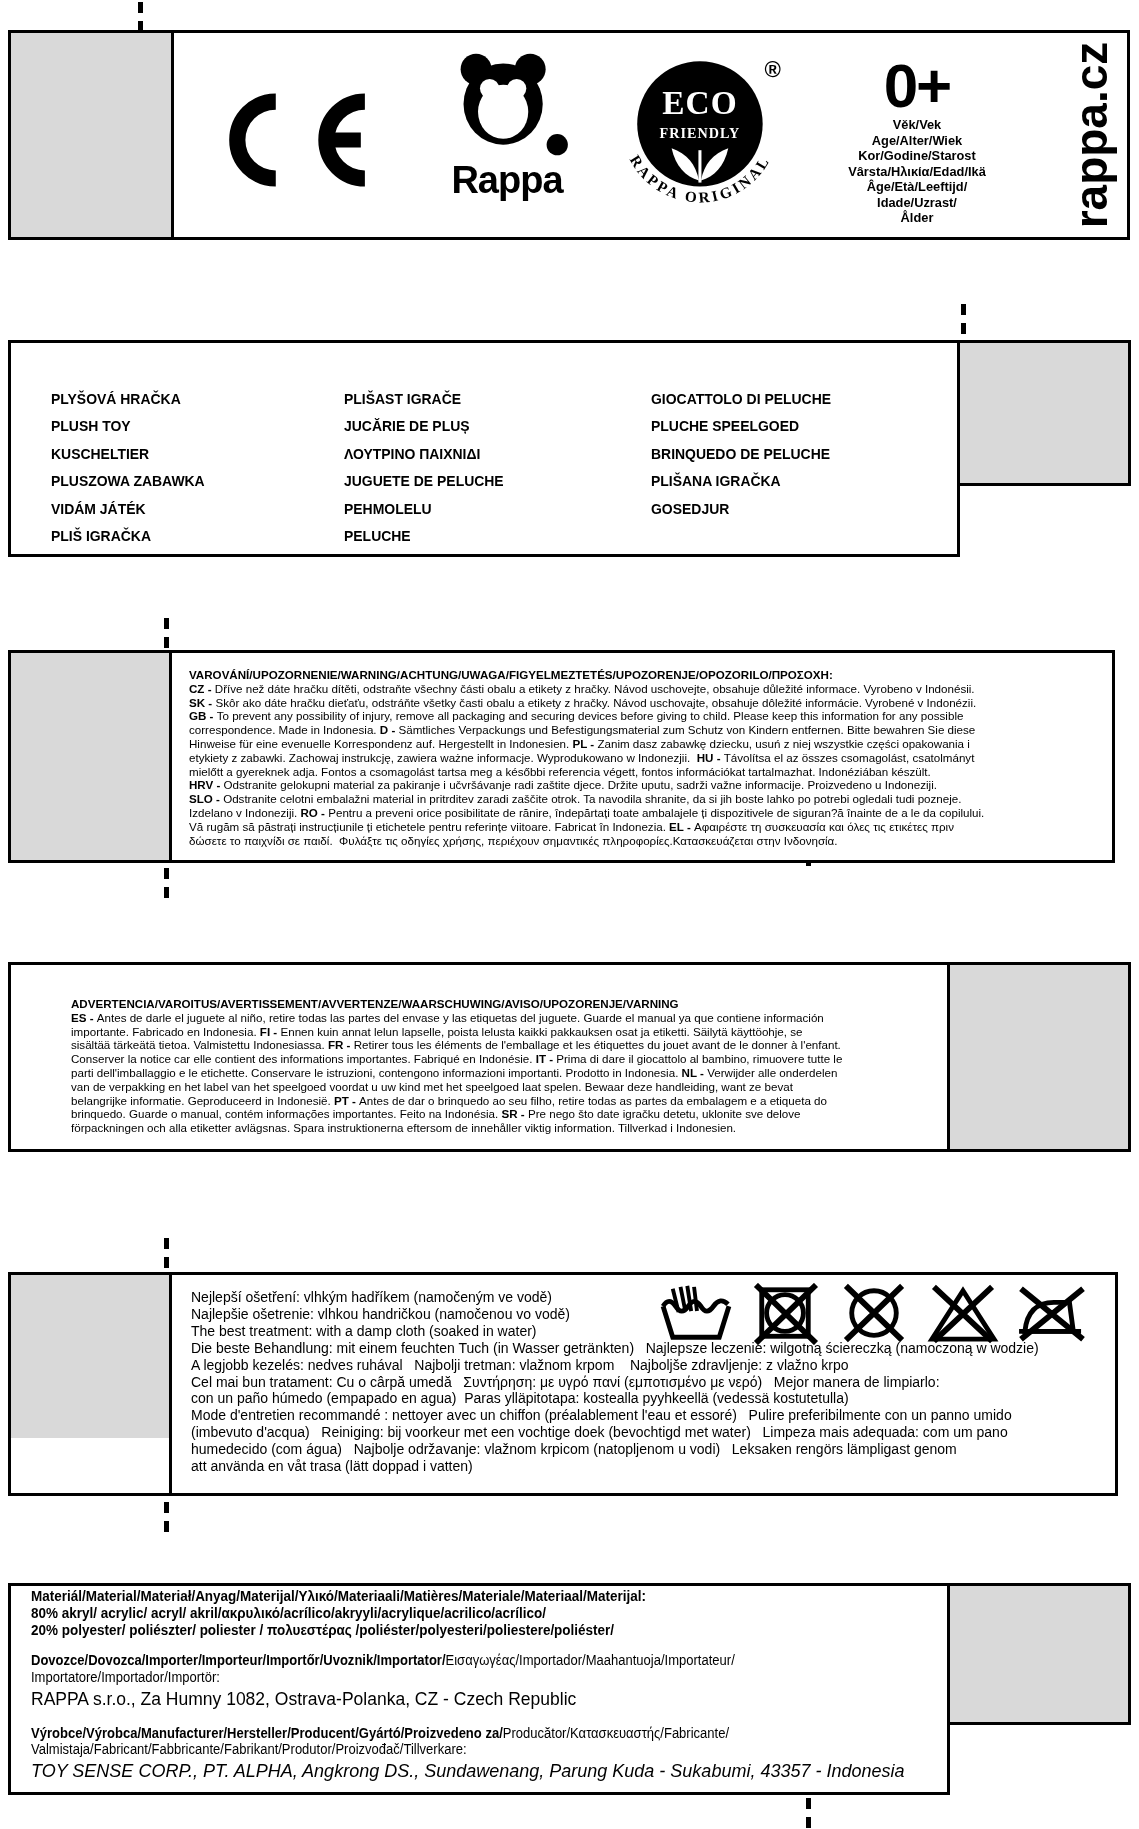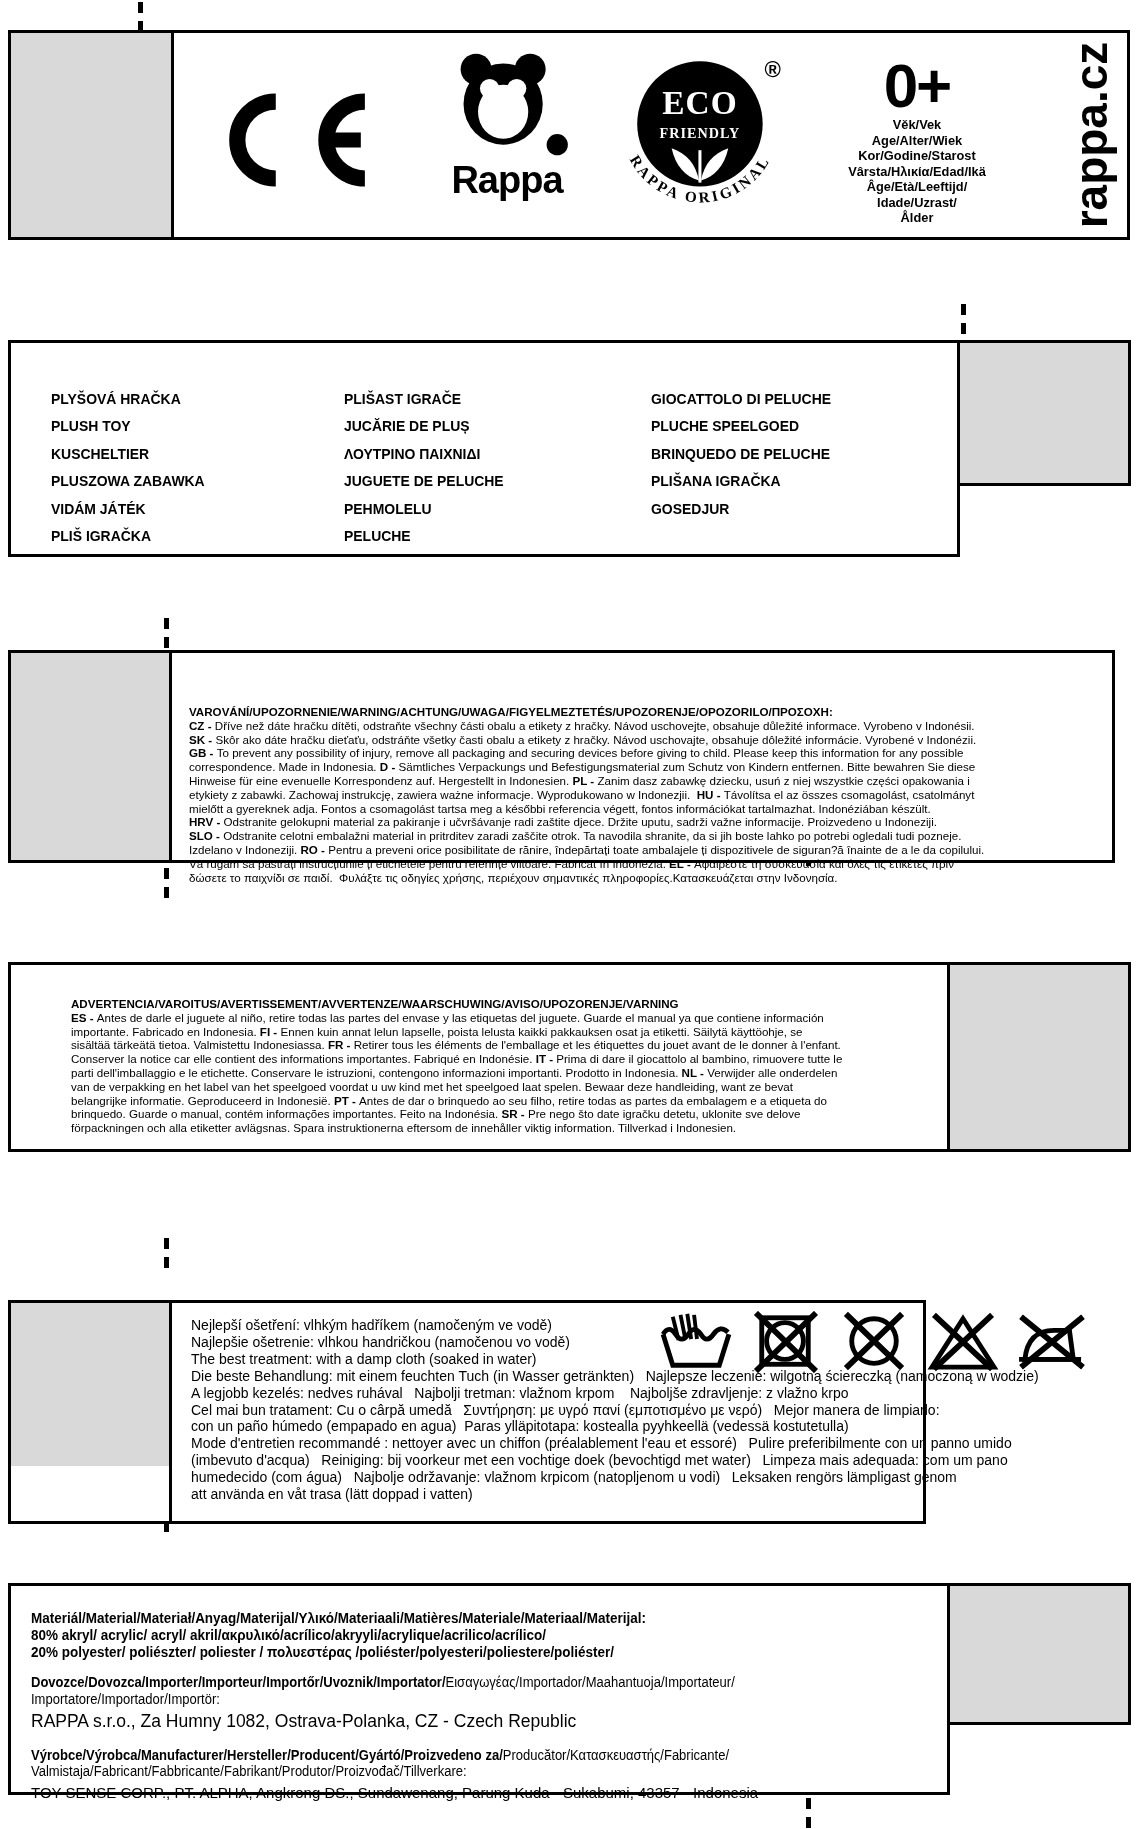--- a/index.html
+++ b/index.html
@@ -175,21 +175,21 @@
         <div class="ln">PLIŠANA IGRAČKA</div>
         <div class="ln">GOSEDJUR</div>
       </div>
   </div>
   <div class="gray-block" style="left:957px;top:340px;width:174px;height:146px;"></div>
 
   <div class="box" style="left:8px;top:650px;width:1107px;height:213px;">
     <div class="side-strip">
         <div class="grayfill" style="height:100%;"></div>
       </div>
-    <div class="smalltxt" style="position:absolute;left:178px;top:15px;width:925px;margin-top:37px;">
+    <div class="smalltxt" style="position:absolute;left:178px;top:15px;width:925px;">
       <div class="blocktitle">VAROVÁNÍ/UPOZORNENIE/WARNING/ACHTUNG/UWAGA/FIGYELMEZTETÉS/UPOZORENJE/OPOZORILO/ΠΡΟΣΟΧΗ:</div>
       <div>
           <div class="ln"><b>CZ - </b>Dříve než dáte hračku dítěti, odstraňte všechny části obalu a etikety z hračky. Návod uschovejte, obsahuje důležité informace. Vyrobeno v Indonésii.</div>
           <div class="ln"><b>SK - </b>Skôr ako dáte hračku dieťaťu, odstráňte všetky časti obalu a etikety z hračky. Návod uschovajte, obsahuje dôležité informácie. Vyrobené v Indonézii.</div>
           <div class="ln"><b>GB - </b>To prevent any possibility of injury, remove all packaging and securing devices before giving to child. Please keep this information for any possible</div>
           <div class="ln">correspondence. Made in Indonesia. <b>D - </b>Sämtliches Verpackungs und Befestigungsmaterial zum Schutz von Kindern entfernen. Bitte bewahren Sie diese</div>
           <div class="ln">Hinweise für eine evenuelle Korrespondenz auf. Hergestellt in Indonesien. <b>PL - </b>Zanim dasz zabawkę dziecku, usuń z niej wszystkie części opakowania i</div>
           <div class="ln">etykiety z zabawki. Zachowaj instrukcję, zawiera ważne informacje. Wyprodukowano w Indonezjii.  <b>HU - </b>Távolítsa el az összes csomagolást, csatolmányt</div>
           <div class="ln">mielőtt a gyereknek adja. Fontos a csomagolást tartsa meg a későbbi referencia végett, fontos információkat tartalmazhat. Indonéziában készült.</div>
           <div class="ln"><b>HRV - </b>Odstranite gelokupni material za pakiranje i učvršávanje radi zaštite djece. Držite uputu, sadrži važne informacije. Proizvedeno u Indoneziji.</div>
@@ -212,21 +212,21 @@
           <div class="ln">parti dell'imballaggio e le etichette. Conservare le istruzioni, contengono informazioni importanti. Prodotto in Indonesia. <b>NL - </b>Verwijder alle onderdelen</div>
           <div class="ln">van de verpakking en het label van het speelgoed voordat u uw kind met het speelgoed laat spelen. Bewaar deze handleiding, want ze bevat</div>
           <div class="ln">belangrijke informatie. Geproduceerd in Indonesië. <b>PT - </b>Antes de dar o brinquedo ao seu filho, retire todas as partes da embalagem e a etiqueta do</div>
           <div class="ln">brinquedo. Guarde o manual, contém informações importantes. Feito na Indonésia. <b>SR - </b>Pre nego što date igračku detetu, uklonite sve delove</div>
           <div class="ln">förpackningen och alla etiketter avlägsnas. Spara instruktionerna eftersom de innehåller viktig information. Tillverkad i Indonesien.</div>
         </div>
     </div>
   </div>
   <div class="gray-block" style="left:947px;top:962px;width:184px;height:190px;"></div>
 
-  <div class="box" style="left:8px;top:1272px;width:918px;height:224px;margin-top:28px;">
+  <div class="box" style="left:8px;top:1272px;width:1110px;height:224px;">
     <div class="side-strip">
         <div class="grayfill" style="height:163px;"></div>
       </div>
     <div class="caretxt" style="position:absolute;left:180px;top:14px;width:915px;">
         <div class="ln">Nejlepší ošetření: vlhkým hadříkem (namočeným ve vodě)</div>
         <div class="ln">Najlepšie ošetrenie: vlhkou handričkou (namočenou vo vodě)</div>
         <div class="ln">The best treatment: with a damp cloth (soaked in water)</div>
         <div class="ln">Die beste Behandlung: mit einem feuchten Tuch (in Wasser getränkten)   Najlepsze leczenie: wilgotną ściereczką (namoczoną w wodzie)</div>
         <div class="ln">A legjobb kezelés: nedves ruhával   Najbolji tretman: vlažnom krpom    Najboljše zdravljenje: z vlažno krpo</div>
         <div class="ln">Cel mai bun tratament: Cu o cârpă umedă   Συντήρηση: με υγρό πανί (εμποτισμένο με νερό)   Mejor manera de limpiarlo:</div>
@@ -257,37 +257,37 @@
       </svg>
       <svg width="80" height="62" viewBox="0 0 76 64">
         <path d="M10,50 C12,30 22,20 40,20 L56,20 L60,50 Z" stroke="#000" stroke-width="5" fill="none"></path>
         <line x1="4" y1="50" x2="68" y2="50" stroke="#000" stroke-width="5"></line>
         <path d="M6,6 L70,58 M70,6 L6,58" stroke="#000" stroke-width="6"></path>
       </svg>
     </div>
   </div>
 
   <div class="box" style="left:8px;top:1583px;width:942px;height:212px;">
-    <div style="position:absolute;left:20px;top:24px;width:905px;">
+    <div style="position:absolute;left:20px;top:2px;width:905px;">
       <div class="mat-lines cond">
         <div class="ln">Materiál/Material/Materiał/Anyag/Materijal/Υλικό/Materiaali/Matières/Materiale/Materiaal/Materijal:</div>
         <div>
             <div class="ln">80% akryl/ acrylic/ acryl/ akril/ακρυλικό/acrílico/akryyli/acrylique/acrilico/acrílico/</div>
             <div class="ln">20% polyester/ poliészter/ poliester / πολυεστέρας /poliéster/polyesteri/poliestere/poliéster/</div>
           </div>
       </div>
 
       <div style="margin-top:13px;">
         <div class="org-title cond"><span>Dovozce/Dovozca/Importer/Importeur/Importőr/Uvoznik/Importator/</span><span class="reg">Εισαγωγέας/Importador/Maahantuoja/Importateur/</span></div>
         <div class="org-line2 cond">Importatore/Importador/Importör:</div>
         <div class="org-addr">RAPPA s.r.o., Za Humny 1082, Ostrava-Polanka, CZ - Czech Republic</div>
       </div>
 
       <div style="margin-top:16px;">
         <div class="org-title cond"><span>Výrobce/Výrobca/Manufacturer/Hersteller/Producent/Gyártó/Proizvedeno za/</span><span class="reg">Producător/Κατασκευαστής/Fabricante/</span></div>
         <div class="org-line2 cond">Valmistaja/Fabricant/Fabbricante/Fabrikant/Produtor/Proizvođač/Tillverkare:</div>
-        <div class="org-addr" style="font-size:15px;">TOY SENSE CORP., PT. ALPHA, Angkrong DS., Sundawenang, Parung Kuda - Sukabumi, 43357 - Indonesia</div>
+        <div class="org-addr" style="font-size:18px;font-style:italic;">TOY SENSE CORP., PT. ALPHA, Angkrong DS., Sundawenang, Parung Kuda - Sukabumi, 43357 - Indonesia</div>
       </div>
     </div>
   </div>
   <div class="gray-block" style="left:947px;top:1583px;width:184px;height:142px;"></div>
 
 </div>
 
 </body></html>

